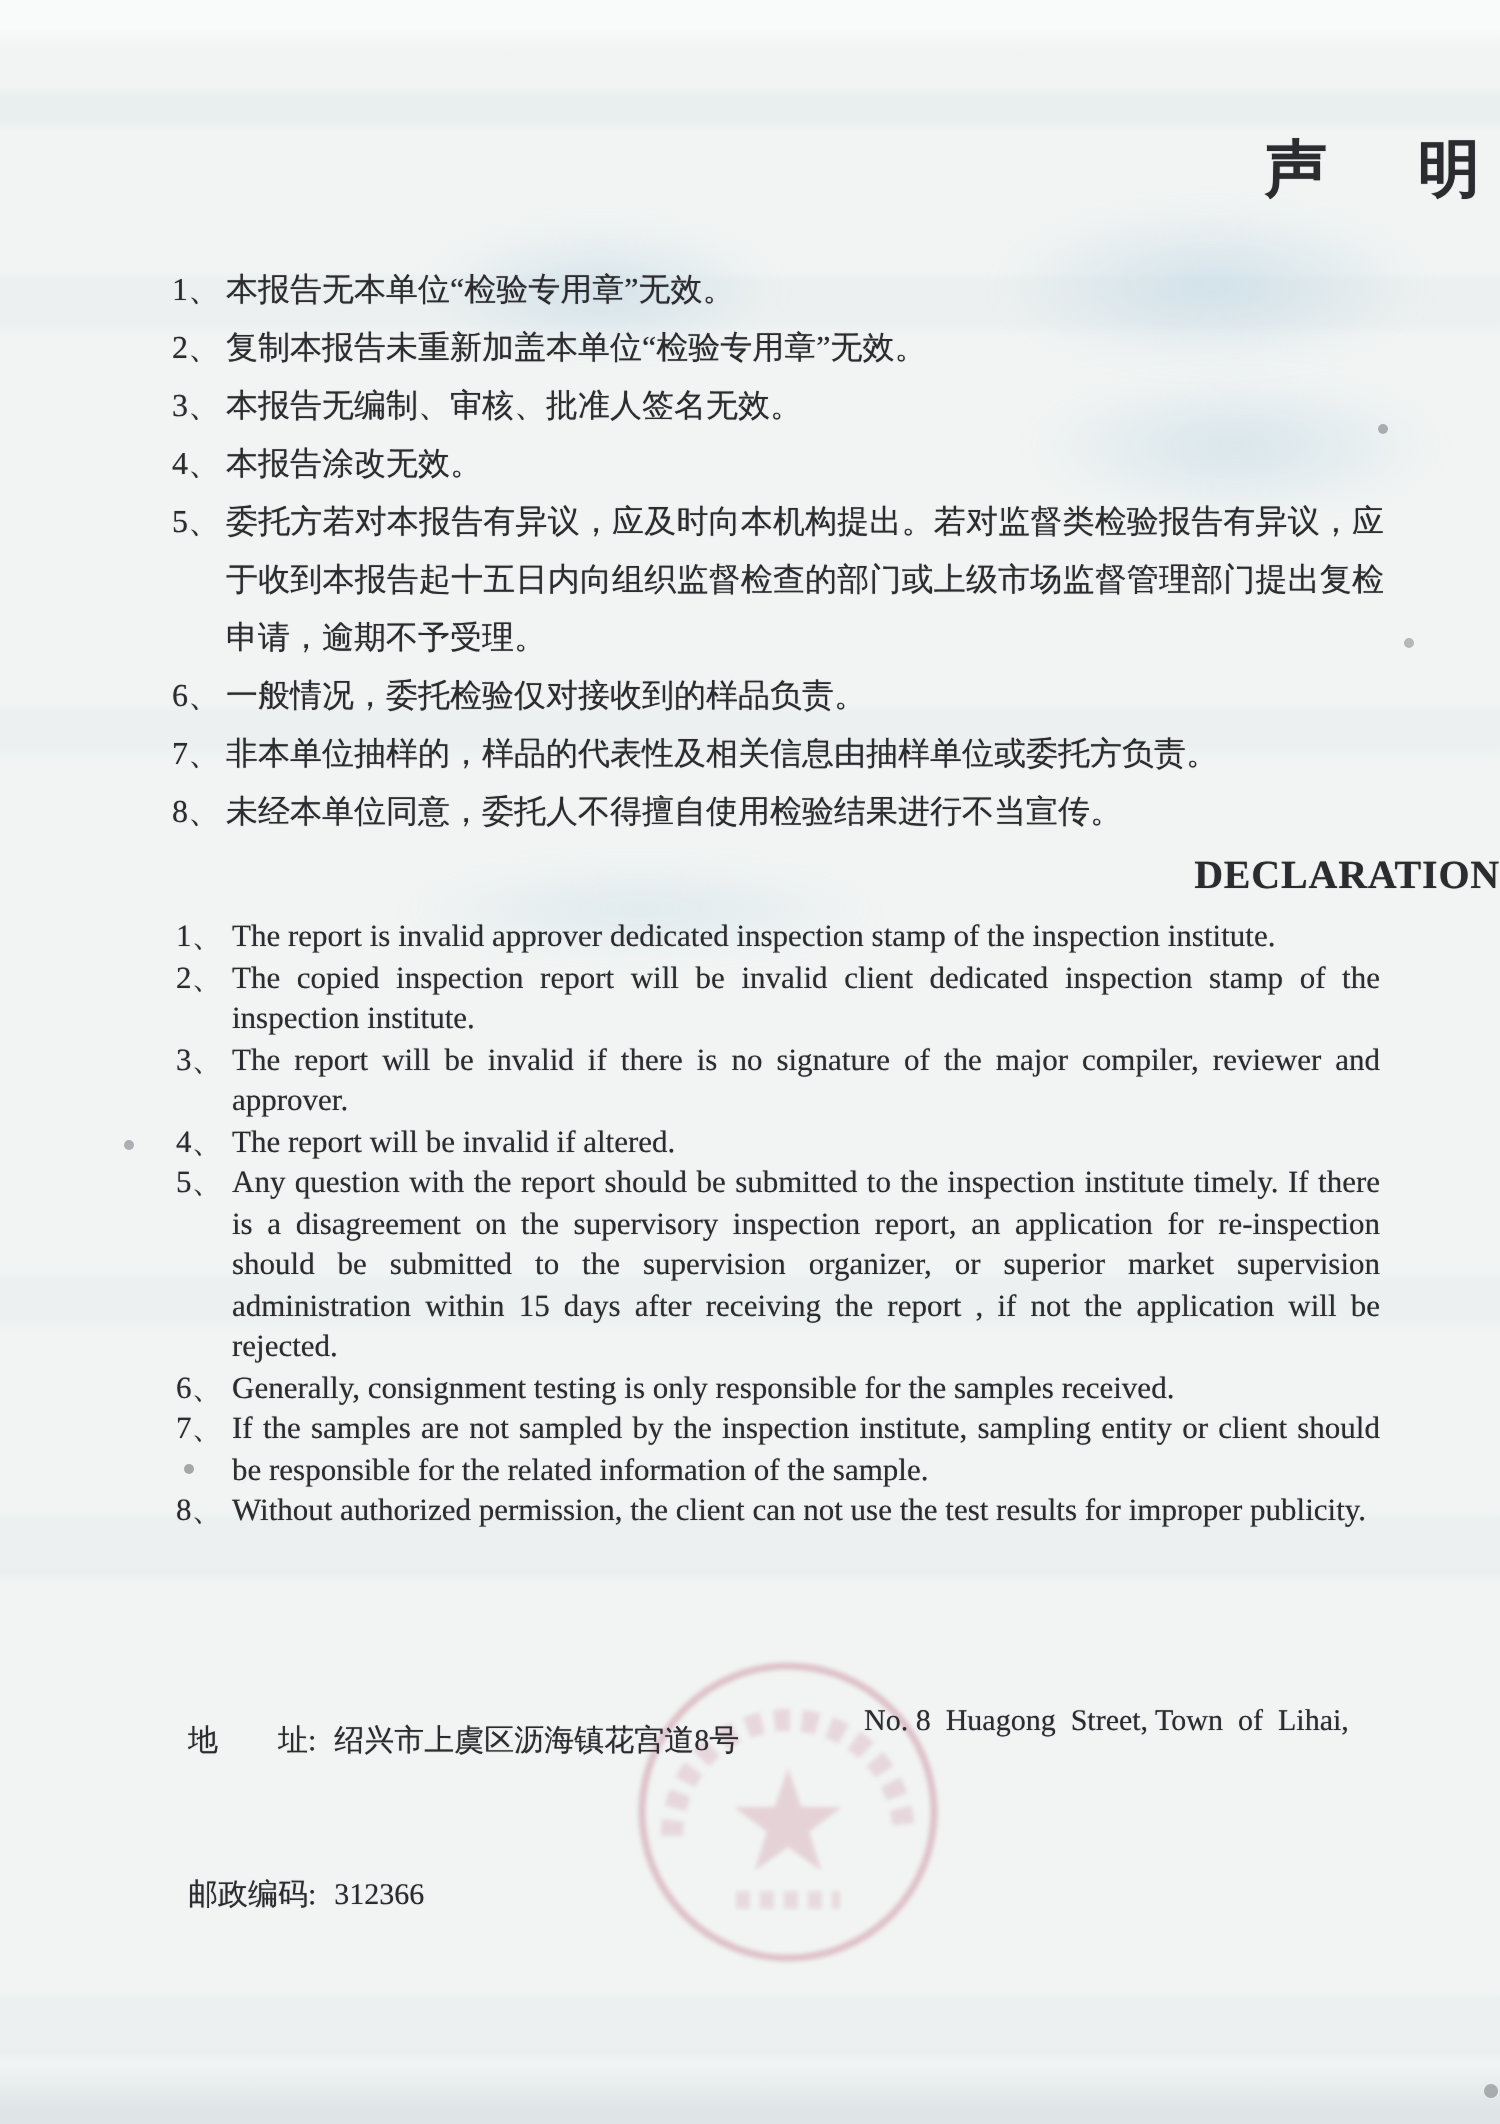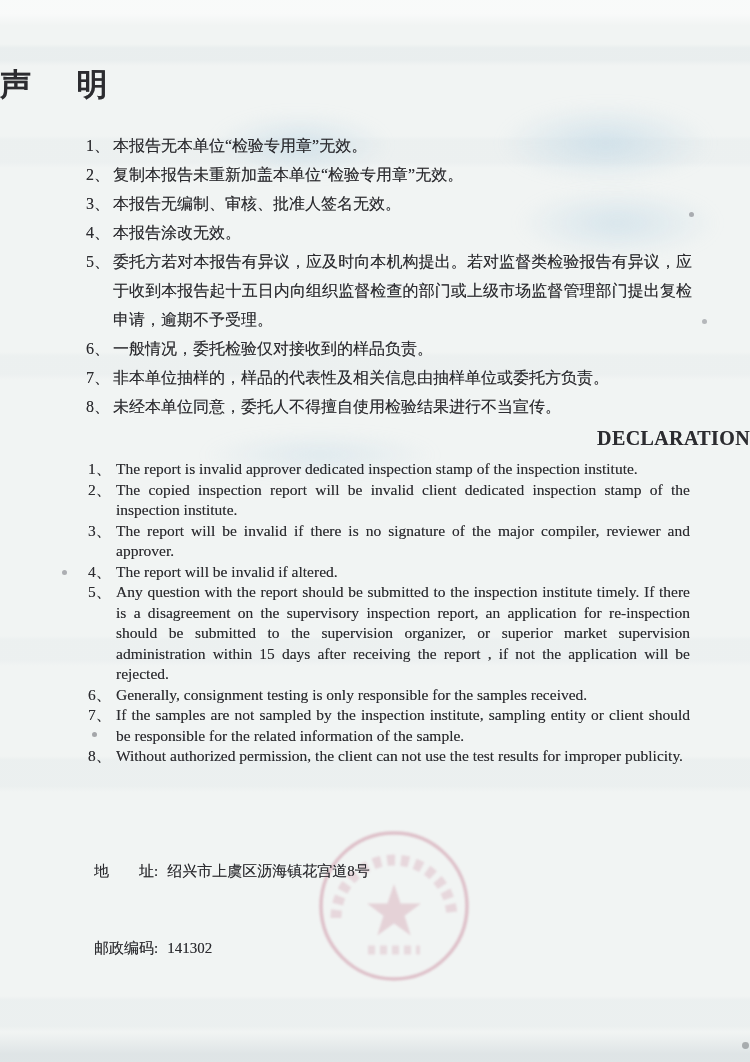--- a/index.html
+++ b/index.html
@@ -30,21 +30,21 @@
   .stamp{position:absolute;left:316px;top:828px;z-index:2;opacity:.42;filter:blur(1.1px);pointer-events:none;}
   .specks{position:absolute;left:0;top:0;width:3px;height:3px;z-index:4;border-radius:50%;
     box-shadow: 93px 733px 0 1px rgba(70,70,80,.45),
                 690px 213px 0 1px rgba(70,70,80,.40),
                 703px 320px 0 1px rgba(70,70,80,.35),
                 63px 571px 0 1px rgba(70,70,80,.40),
                 744px 1044px 0 2px rgba(90,95,100,.45);
     pointer-events:none;}
   
   .txt{z-index:5;text-shadow:0 0 .5px rgba(45,45,50,.55);}
-  .cn-title{position:absolute;left:0;top:64px;width:100%;margin:0;text-align:left;
+  .cn-title{position:absolute;left:0;top:64px;width:100%;margin:0;text-align:right;
     font-size:31px;font-weight:600;letter-spacing:10px;white-space:pre;}
   ol{list-style:none;margin:0;padding:0;}
   .cn-list{position:absolute;left:86px;top:131px;width:606px;font-size:16px;line-height:29px;}
   .cn-list .item{display:flex;}
   .cn-list .num{flex:0 0 27px;}
   .cn-list .itxt{flex:1;text-align:justify;}
   .en-title{position:absolute;left:0;top:427px;width:100%;margin:0;text-align:right;
     font-size:20px;font-weight:700;letter-spacing:.4px;}
   .en-list{position:absolute;left:88px;top:459px;width:602px;font-size:15.5px;line-height:20.5px;}
   .en-list .item{display:flex;}
@@ -146,27 +146,28 @@
         <span class="itxt">If the samples are not sampled by the inspection institute, sampling entity or client should be responsible for the related information of the sample.</span>
       </li>
     <li class="item">
         <span class="num">8、</span>
         <span class="itxt">Without authorized permission, the client can not use the test results for improper publicity.</span>
       </li>
   </ol>
 
   <div class="contact-cn txt">
     <div class="crow"><span class="clabel">地　　址:</span><span class="cvalue">绍兴市上虞区沥海镇花宫道8号</span></div>
-    <div class="crow"><span class="clabel">邮政编码:</span><span class="cvalue">141302</span></div>
+    <div class="crow"><span class="clabel">邮政编码:</span><span class="cvalue">312366</span></div>
     
     
     
     
   </div>
 
   <div class="contact-en txt">
+    <div class="eline">No. 8  Huagong  Street, Town  of  Lihai,</div>
     
     
     
     
   </div>
 
 </div>
 
 </body></html>

